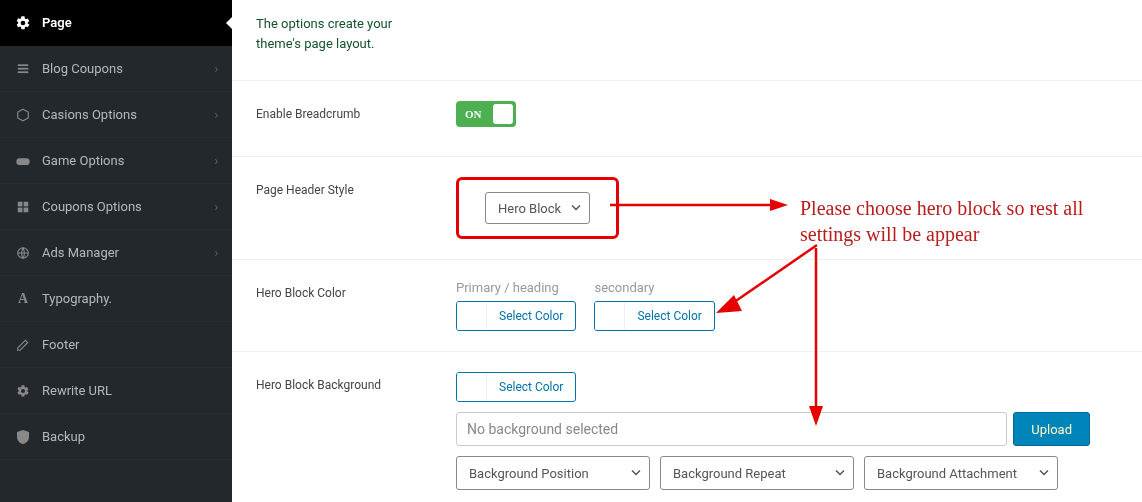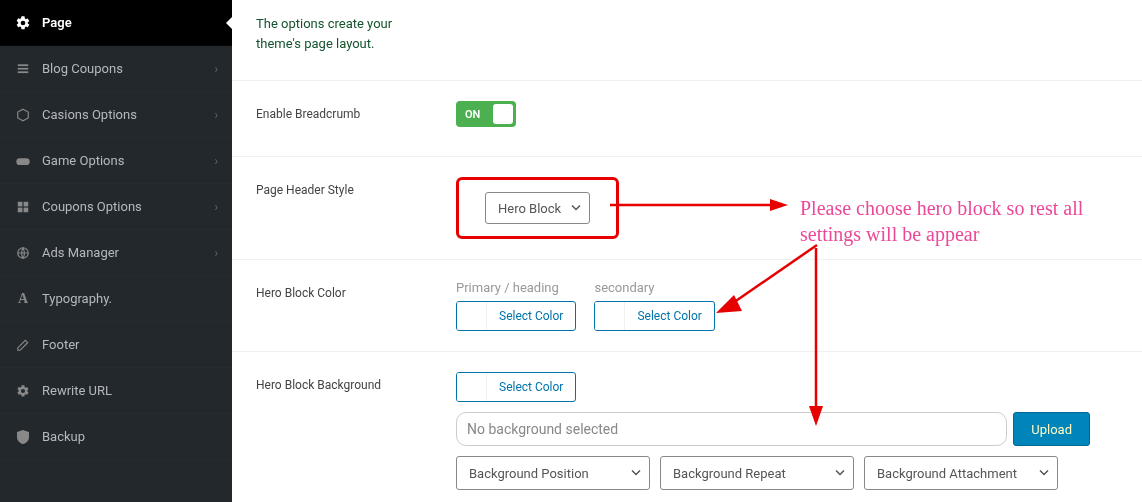--- a/index.html
+++ b/index.html
@@ -22,21 +22,21 @@
   .desc { color: #14532d; font-size: 13px; line-height: 1.5; padding: 0 0 20px 0; max-width: 170px; position: absolute; left: 24px; top: 14px; }
   .row { display: flex; align-items: flex-start; padding: 20px 24px; border-top: 1px solid #f0f0f0; min-height: 76px; }
   .row:first-of-type { border-top: none; }
   .row .lab { width: 200px; flex-shrink: 0; color: #444; font-size: 12px; padding-top: 6px; }
   .row .ctrl { flex: 1; display: flex; align-items: flex-start; flex-wrap: wrap; gap: 10px; }
 
   .spacer-top { height: 80px; }
 
   
   .toggle { width: 60px; height: 26px; border-radius: 4px; background: #4caf50; display: flex; align-items: center; padding: 3px; position: relative; }
-  .toggle .on-text { color: #fff; font-size: 11px; font-weight: 600; margin-left: 6px; }
+  .toggle .on-text { color: #fff; font-size: 11px; font-weight: 600; margin-left: 6px; font-family: Liberation Serif, serif; }
   .toggle .knob { position: absolute; right: 3px; top: 3px; width: 20px; height: 20px; background: #fff; border-radius: 3px; }
 
   
   .select { border: 1px solid #888; border-radius: 3px; height: 32px; padding: 0 28px 0 12px; font-size: 13px; color: #555; background: #fff; display: inline-flex; align-items: center; position: relative; min-width: 104px; }
   .select .car { position: absolute; right: 8px; top: 50%; transform: translateY(-50%); color: #555; }
 
   .select.wide { min-width: 194px; height: 34px; }
 
   .red-box { border: 3px solid #e60000; border-radius: 6px; padding: 12px 26px; display: inline-flex; }
 
@@ -44,28 +44,28 @@
   .cp-group { display: flex; flex-direction: column; }
   .cp-label { color: #999; font-size: 13px; margin-bottom: 6px; }
   .cp-btn { border: 1px solid #0073aa; border-radius: 3px; height: 30px; display: flex; align-items: center; overflow: hidden; background: #fff; }
   .cp-swatch { width: 30px; height: 30px; background: #fff; border-right: 1px solid #f0f0f0; }
   .cp-btn .txt { padding: 0 12px; color: #0073aa; font-size: 12px; }
 
   .cp-btn.alone { display: inline-flex; }
 
   
   .bg-input-row { display: flex; width: 634px; gap: 6px; }
-  .bg-input { flex: 1; height: 34px; border: 1px solid #ccc; border-radius: 10px; padding: 0 10px; color: #888; font-size: 14px; display: flex; align-items: center; background: #fff; }
+  .bg-input { flex: 1; height: 34px; border: 1px solid #ccc; border-radius: 3px; padding: 0 10px; color: #888; font-size: 14px; display: flex; align-items: center; background: #fff; }
   .upload-btn { background: #0085ba; color: #fef9c3; border: 1px solid #006799; border-radius: 3px; height: 34px; padding: 0 17px; font-size: 13px; display: inline-flex; align-items: center; cursor: pointer; }
 
   .bg-selects { display: flex; gap: 10px; width: 634px; }
 
   
   .anno { position: absolute; pointer-events: none; }
-  .anno-text { color: #ec4899; font-family: "Times New Roman", serif; font-size: 20px; line-height: 1.3; }
+  .anno-text { color: #b91c1c; font-family: "Times New Roman", serif; font-size: 20px; line-height: 1.3; }
 
   svg.arrow { position: absolute; overflow: visible; }
   svg.arrow line, svg.arrow path { stroke: #e60000; stroke-width: 2.5; fill: none; }
   svg.arrow polygon { fill: #e60000; }
 </style>
 </head>
 <body>
 
 <div class="app">
 

